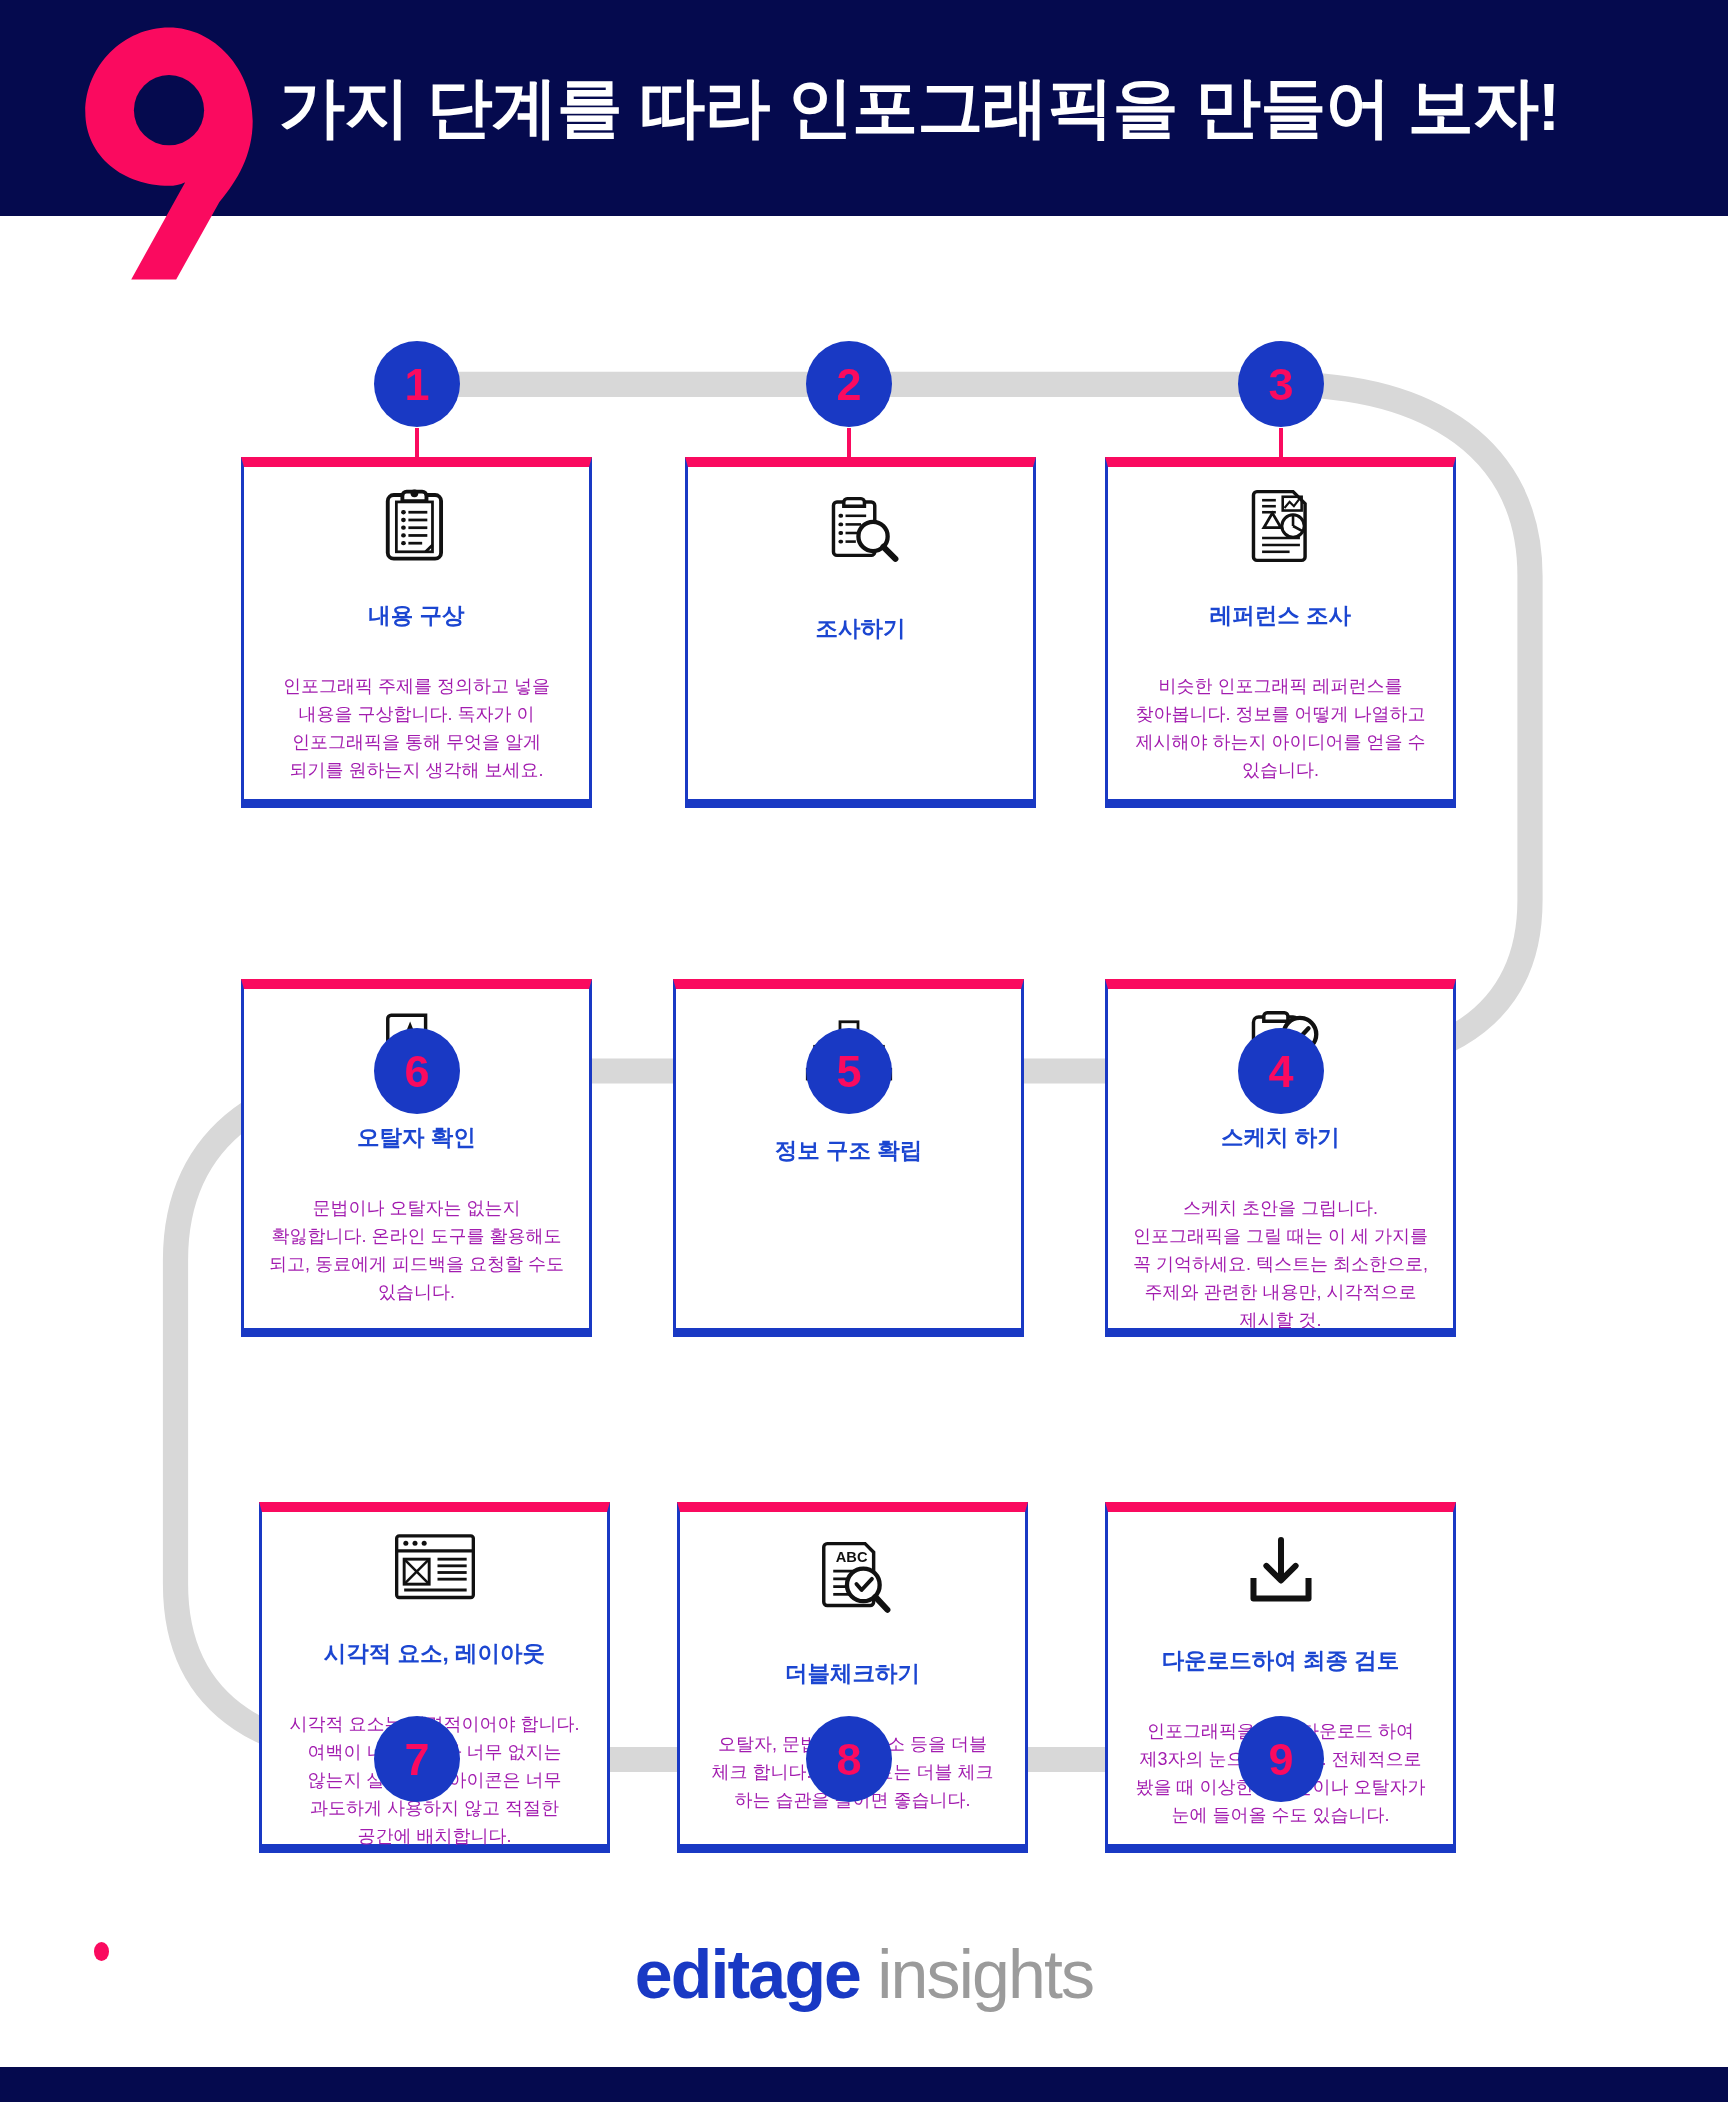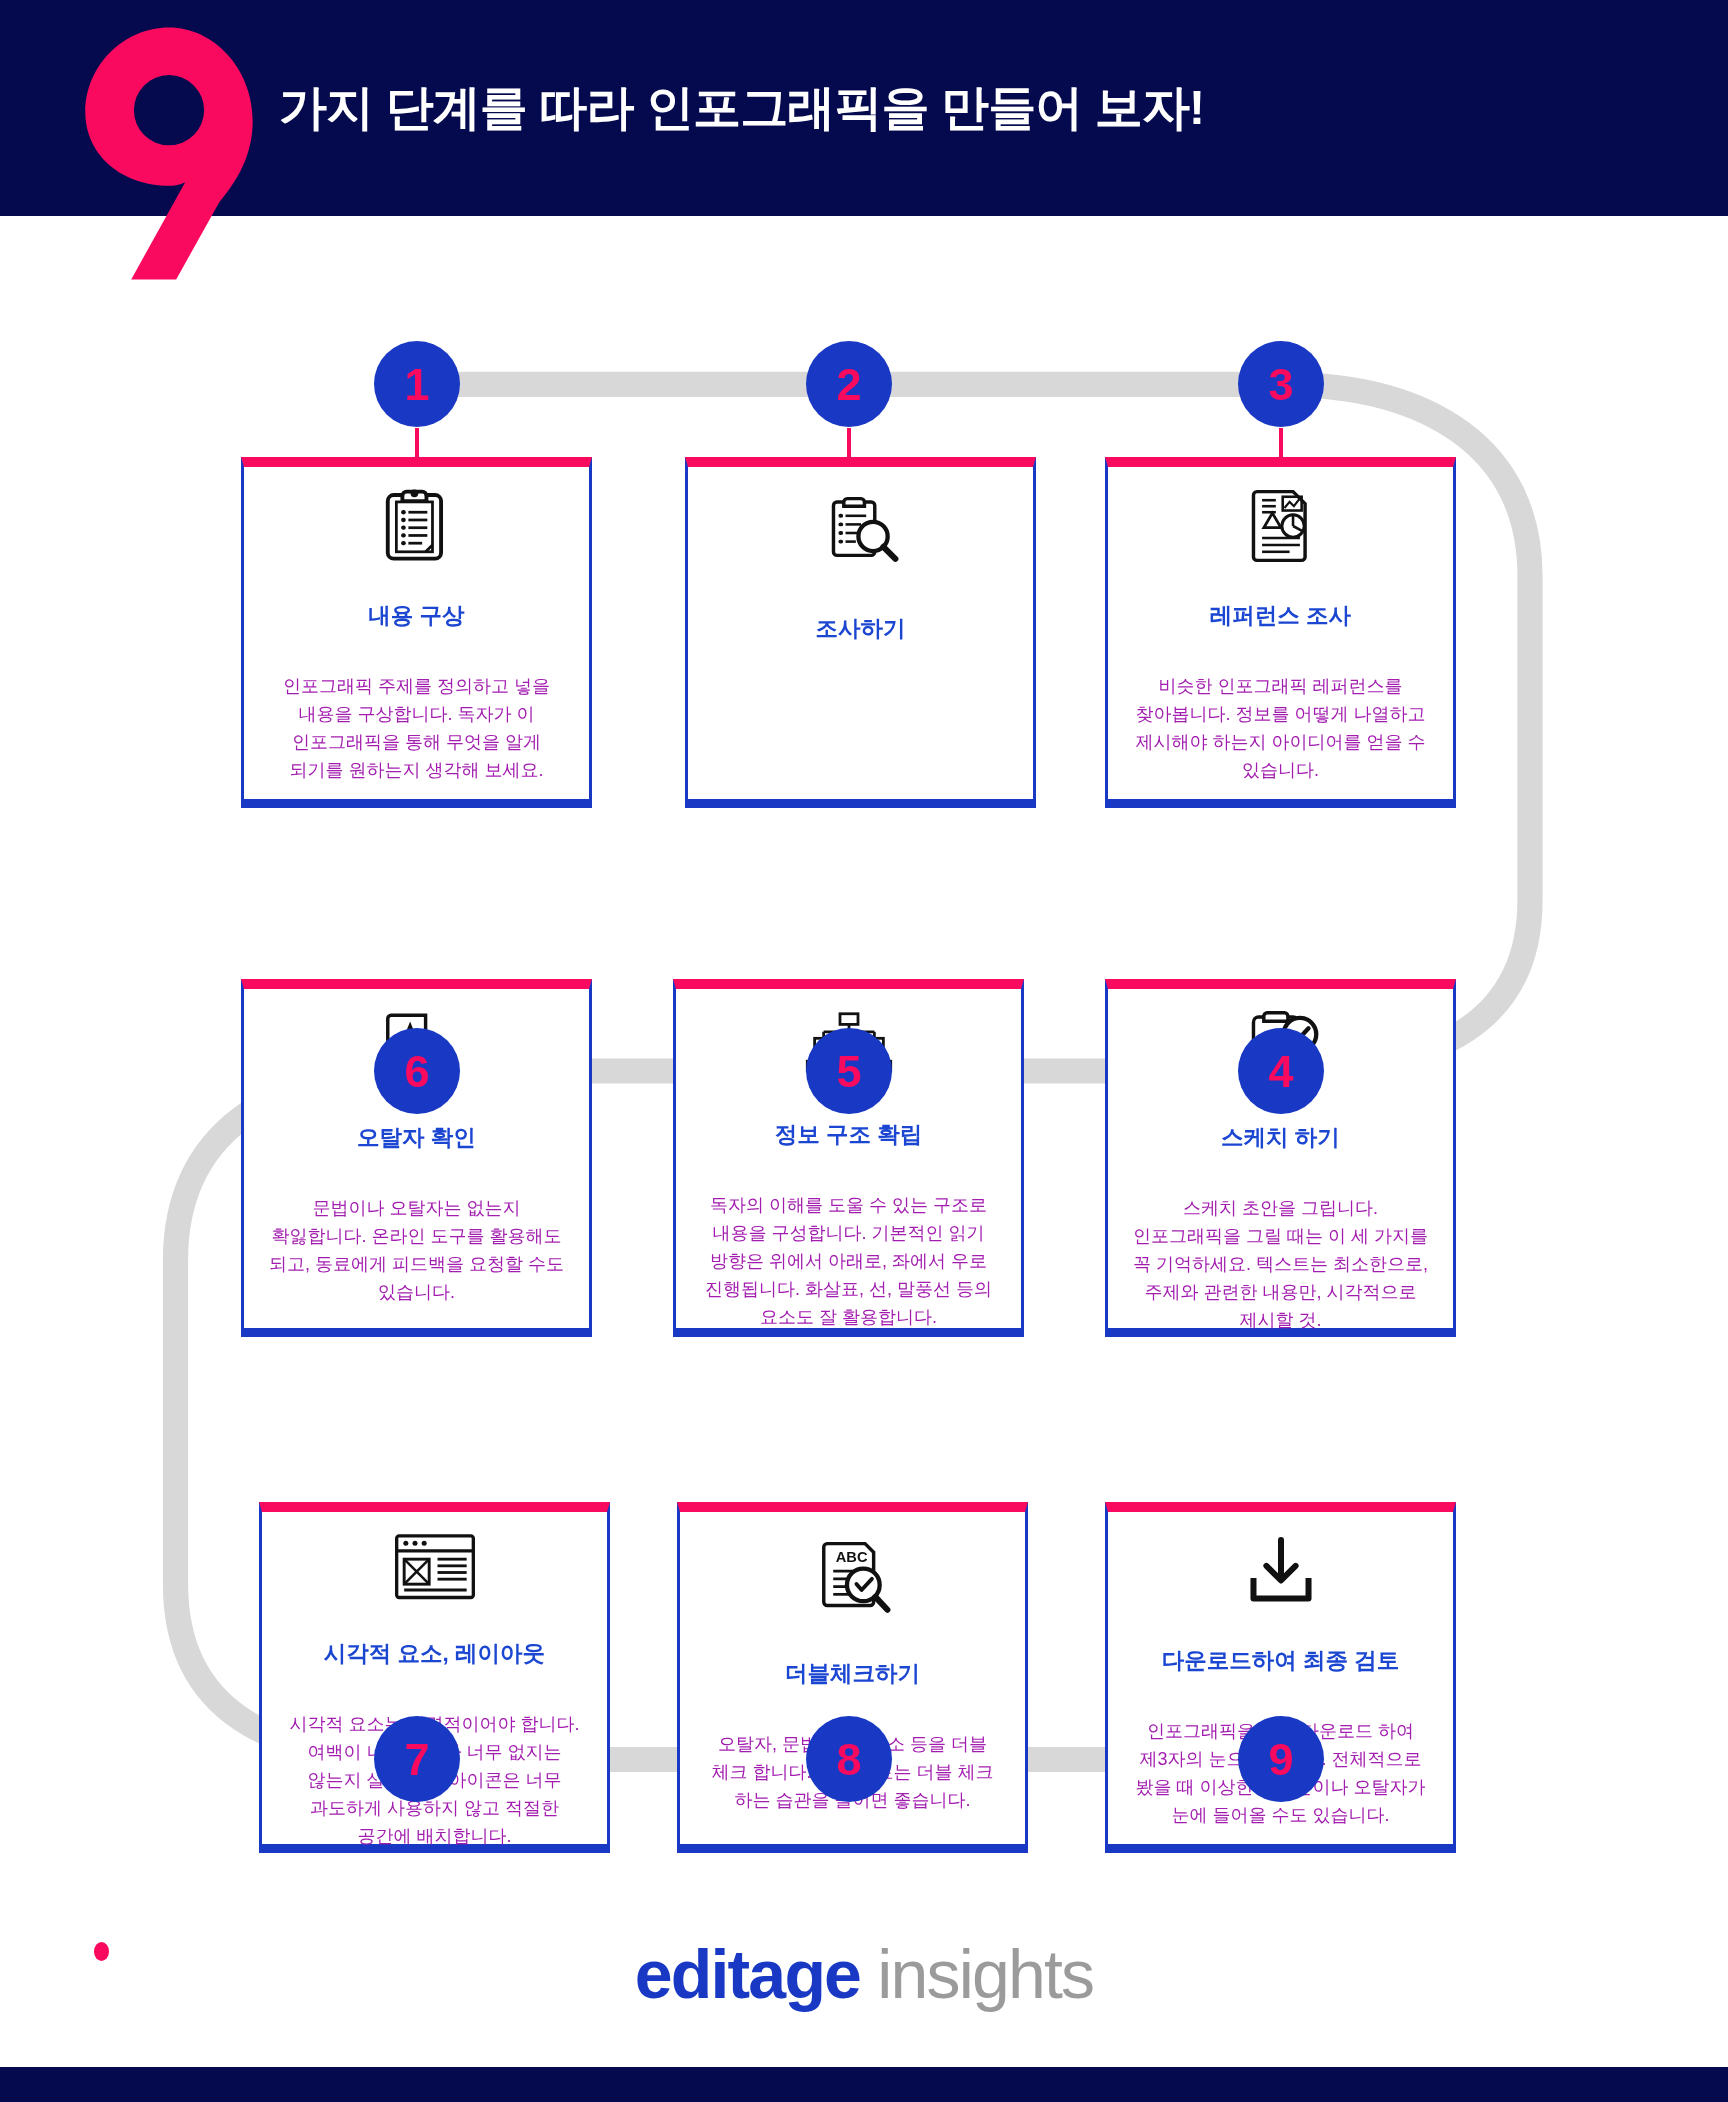--- a/index.html
+++ b/index.html
@@ -18,21 +18,21 @@
   }
   #big-nine {
     position:absolute; left:79px; top:21.6px;
     width:180px; height:261px;
     z-index:5;
   }
   #header-title {
     position:absolute; left:279px; top:49px;
     width:1404px; height:117px;
     color:#ffffff;
-    font-size:48px;
+    font-size:66px;
     font-weight:bold;
     letter-spacing:-0.9px;
     line-height:117px;
     white-space:nowrap;
     z-index:6;
   }
 
   
   #connector-layer {
     position:absolute; left:0; top:216px; width:1728px; height:1674px;
@@ -301,21 +301,20 @@
         <line x1="75" y1="57" x2="75" y2="64"></line>
         <line x1="97" y1="57" x2="97" y2="64"></line>
         <rect x="4" y="64" width="18" height="12"></rect>
         <rect x="26" y="64" width="18" height="12"></rect>
         <rect x="46" y="64" width="18" height="12"></rect>
         <rect x="66" y="64" width="18" height="12"></rect>
         <rect x="88" y="64" width="18" height="12"></rect>
       </svg>
     </div>
     <div class="card-title">정보 구조 확립</div>
-    <div class="card-body">독자의 이해를 도울 수 있는 구조로 내용을 구성합니다. 기본적인 읽기 방향은 위에서 아래로, 좌에서 우로 진행됩니다. 화살표, 선, 말풍선 등의 요소도 잘 활용합니다.</div>
   </div>
 
   <div class="card" style="left:1105px; top:979px;">
     <div class="card-icon">
       <svg width="86" height="86" viewBox="0 0 100 100" fill="none" stroke="#111" stroke-width="4">
         <rect x="18" y="14" width="52" height="72" rx="6"></rect>
         <path d="M34 9 h20 a4 4 0 0 1 4 4 v6 h-28 v-6 a4 4 0 0 1 4 -4 z" fill="#fff"></path>
         <g stroke-width="3.2">
           <circle cx="30" cy="38" r="3.6" fill="#111" stroke="none"></circle>
           <line x1="39" y1="38" x2="60" y2="38"></line>

